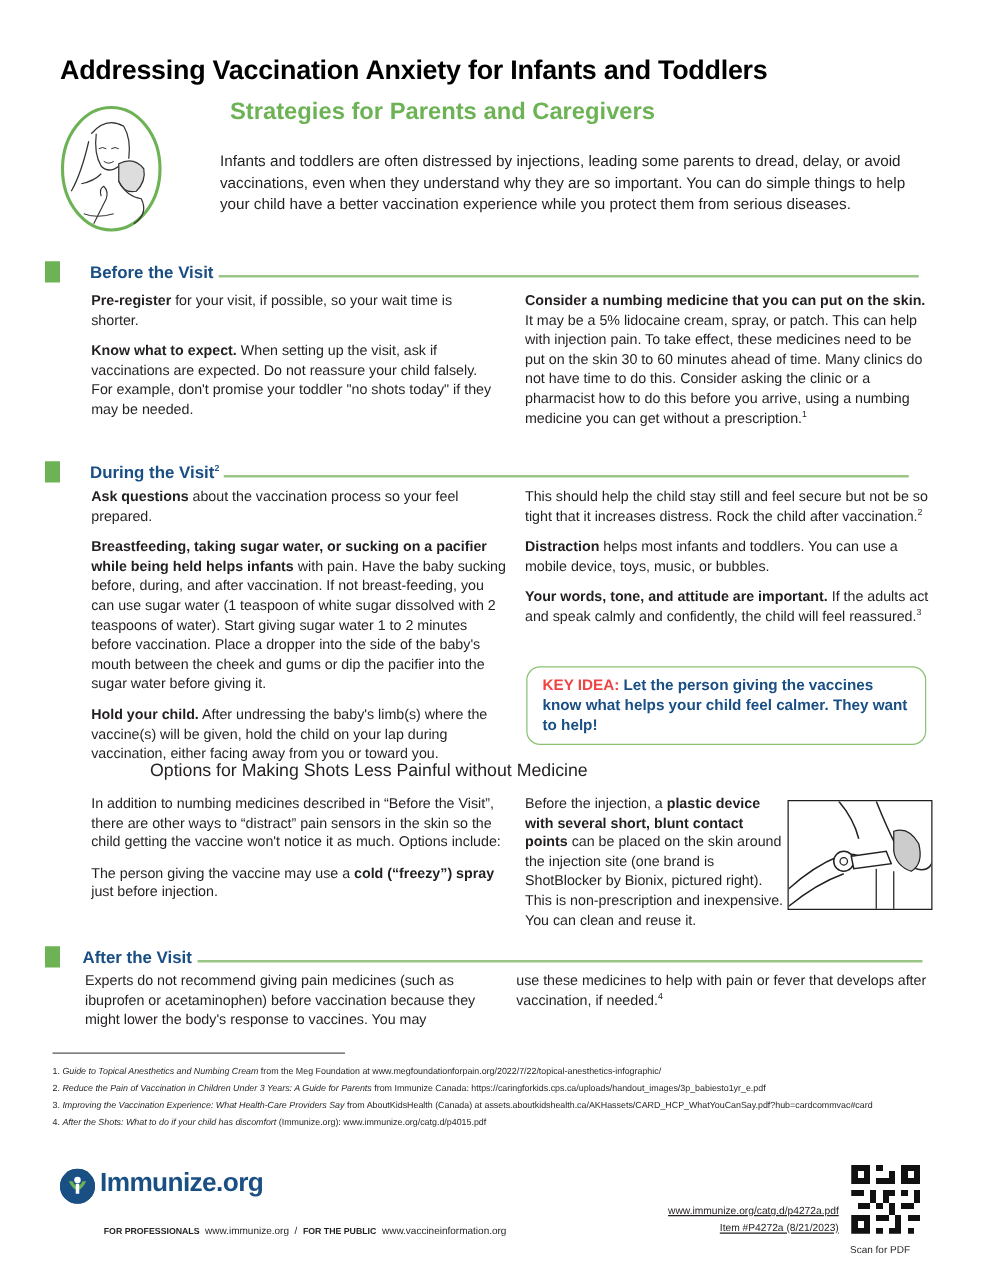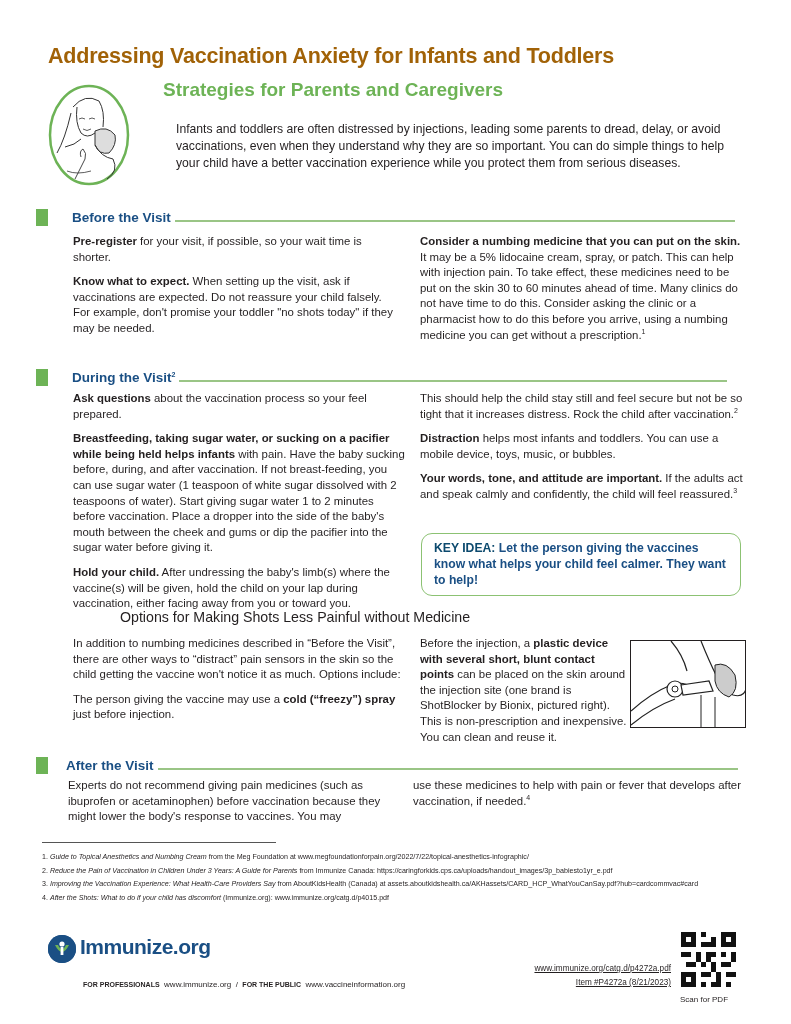--- a/index.html
+++ b/index.html
@@ -1,32 +1,32 @@
 <!DOCTYPE html>
 <html><head>
 <meta charset="utf-8">
 <style>
   * { margin: 0; padding: 0; box-sizing: border-box; }
   html, body { width: 791px; height: 1024px; background: #ffffff; overflow: hidden; }
   body { font-family: "Liberation Sans", sans-serif; color: #231f20; position: relative; }
   .abs { position: absolute; }
-  .title { left: 48px; top: 44px; font-size: 21.5px; font-weight: bold; color: #a16207; letter-spacing: -0.2px; white-space: nowrap; }
-  .subtitle { left: 163px; top: 79px; font-size: 19px; font-weight: bold; color: #6db356; white-space: nowrap; }
+  .title { left: 48px; top: 44px; font-size: 21.5px; font-weight: bold; color: #000000; letter-spacing: -0.2px; white-space: nowrap; }
+  .subtitle { left: 184px; top: 79px; font-size: 19px; font-weight: bold; color: #6db356; white-space: nowrap; }
   .portrait { left: 47px; top: 83px; width: 82px; width: 84px; height: 104px; }
   .intro { left: 176px; top: 121px; width: 562px; font-size: 12.2px; line-height: 17px; }
   .sec-head { left: 36px; height: 22px; display: flex; align-items: center; }
   .sec-bar { width: 12px; height: 17px; background: #6db356; margin-right: 24px; }
   .sec-title { font-size: 13.5px; font-weight: bold; color: #1a4f84; white-space: nowrap; margin-right: 4px; }
   .sec-rule { height: 1.5px; background: #9ac586; margin-top: 8px; }
   .col { font-size: 11.4px; line-height: 15.6px; }
   .col p { margin-bottom: 9px; }
   .col b { font-weight: bold; }
   sup { font-size: 7px; vertical-align: super; line-height: 0; }
   .keybox { left: 421px; top: 533px; width: 320px; height: 63px; border: 1.5px solid #8cc273; border-radius: 11px; padding: 6px 12px; font-size: 12.2px; line-height: 16px; font-weight: bold; color: #1a4f84; }
-  .keybox .k { color: #0c4a6e; }
+  .keybox .k { color: #ef4444; }
   .options-title { left: 74px; top: 609px; font-size: 14.2px; font-weight: normal; color: #231f20; white-space: nowrap; margin-left: 46px; }
   .shot-img { left: 630px; top: 640px; width: 116px; height: 88px; border: 1.5px solid #231f20; background: #fff; overflow: hidden; }
   .fn-rule { left: 42px; top: 842px; width: 234px; height: 1px; background: #555; }
   .footnotes { left: 42px; top: 852px; width: 720px; font-size: 7.1px; line-height: 10.5px; color: #231f20; }
   .footnotes li { list-style: none; margin-bottom: 3px; }
   .footnotes i { font-style: italic; }
   .logo { left: 48px; top: 935px; display: flex; align-items: flex-start; }
   .logo-circle { width: 28px; height: 28px; border-radius: 50%; background: #1a4f84; position: relative; margin-right: 4px; }
   .logo-text { font-size: 21px; font-weight: bold; color: #1a4f84; letter-spacing: -0.5px; }
   .footer-links { left: 83px; top: 980px; font-size: 8px; color: #231f20; white-space: nowrap; }

